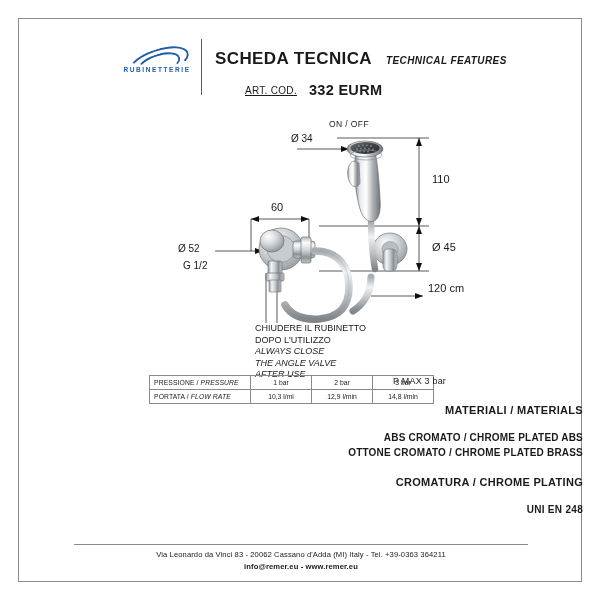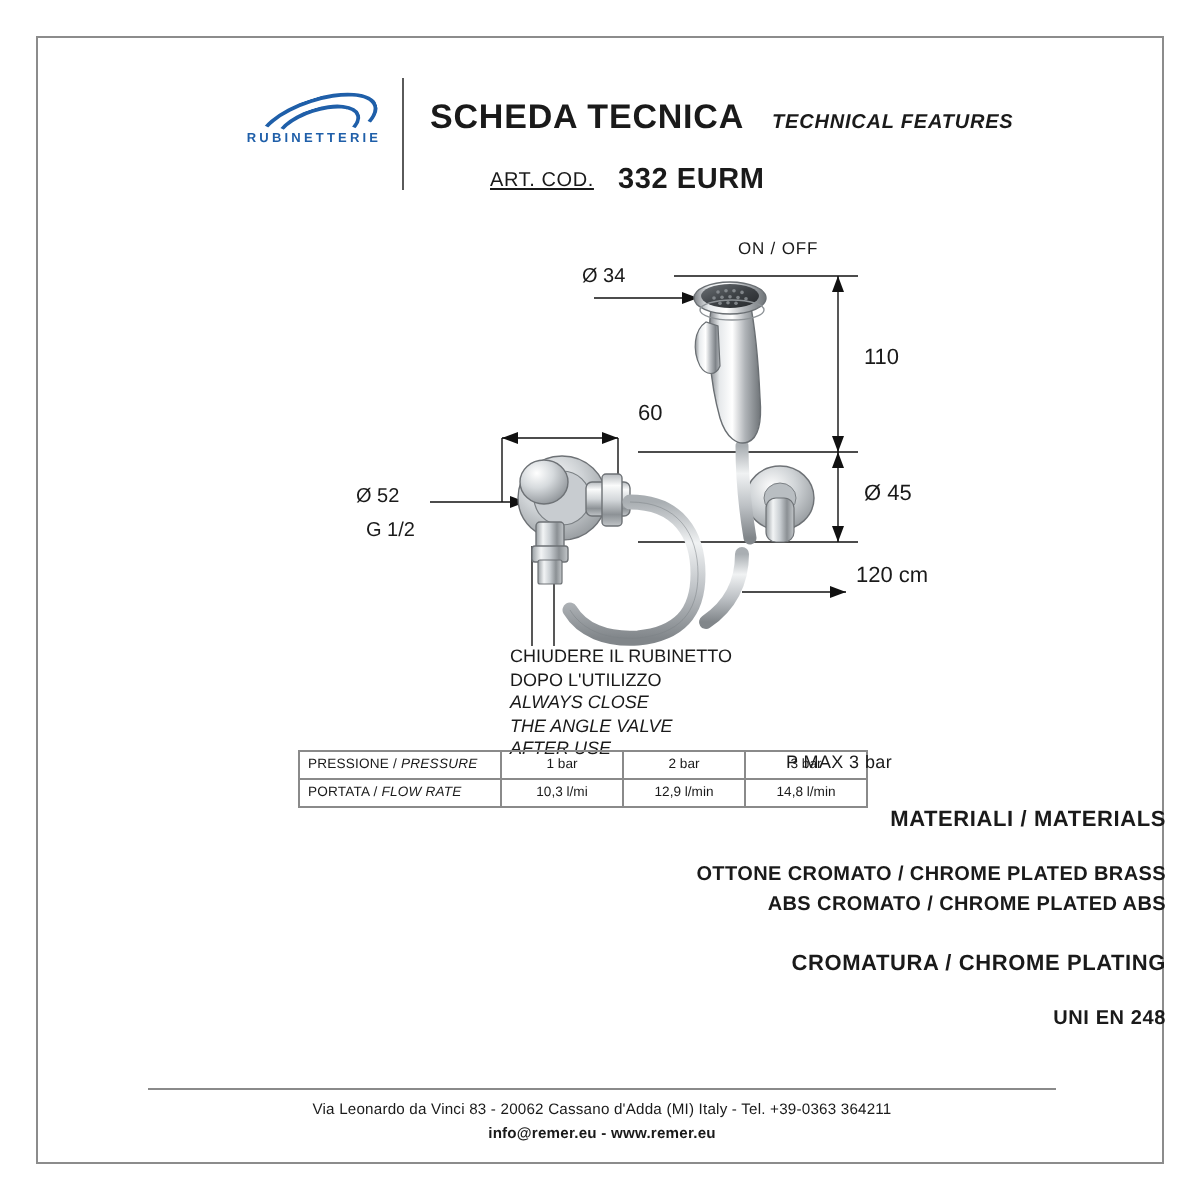--- a/index.html
+++ b/index.html
@@ -132,21 +132,21 @@
     height: 300px;
   }
   .drawing svg { display: block; }
 
   .dlabel {
     position: absolute;
     font-size: 10px;
     white-space: nowrap;
   }
   .dlabel.big { font-size: 11px; }
-  .onoff { font-size: 8.5px; letter-spacing: 0.4px; margin-left: 40px; }
+  .onoff { font-size: 8.5px; letter-spacing: 0.4px; }
 
   .note {
     position: absolute;
     left: 236px;
     top: 232px;
     font-size: 9px;
     line-height: 11.5px;
   }
   .note .en { font-style: italic; }
 
@@ -410,21 +410,21 @@
       </g>
 
       <ellipse cx="347" cy="64" rx="16" ry="5" fill="none" stroke="#8e9397" stroke-width="0.7"></ellipse>
     </svg>
 
     <span class="dlabel onoff" style="left:310px; top:28px;">ON / OFF</span>
     <span class="dlabel" style="left:272px; top:42px;">Ø 34</span>
     <span class="dlabel big" style="left:413px; top:82px;">110</span>
     <span class="dlabel big" style="left:413px; top:150px;">Ø 45</span>
     <span class="dlabel big" style="left:409px; top:191px;">120 cm</span>
-    <span class="dlabel big" style="left:252px; top:110px;margin-left:48px;">60</span>
+    <span class="dlabel big" style="left:252px; top:110px;">60</span>
     <span class="dlabel" style="left:159px; top:152px;">Ø 52</span>
     <span class="dlabel" style="left:164px; top:169px;">G 1/2</span>
 
     <div class="note">
       <div>CHIUDERE IL RUBINETTO</div>
       <div>DOPO L'UTILIZZO</div>
       <div class="en">ALWAYS CLOSE</div>
       <div class="en">THE ANGLE VALVE</div>
       <div class="en">AFTER USE</div>
     </div>
@@ -443,22 +443,22 @@
       <td class="c">10,3 l/mi</td>
       <td class="c">12,9 l/min</td>
       <td class="c">14,8 l/min</td>
     </tr>
   </tbody>
     </table>
   <div class="pmax">P MAX  3 bar</div>
 
   <div class="materials">
     <div class="m-head">MATERIALI / MATERIALS</div>
+    <div class="m-line">ABS CROMATO / CHROME PLATED ABS</div>
     <div class="m-line">OTTONE CROMATO / CHROME PLATED BRASS</div>
-    <div class="m-line">ABS CROMATO / CHROME PLATED ABS</div>
     <div class="m-head2">CROMATURA / CHROME PLATING</div>
     <div class="m-norm">UNI EN 248</div>
   </div>
 
   <div class="footer">
     <div class="hr"></div>
     <div class="addr">Via Leonardo da Vinci 83 - 20062 Cassano d'Adda (MI) Italy - Tel. +39-0363 364211</div>
     <div class="mail">
       <span>info@remer.eu</span>
       <span> - </span>

